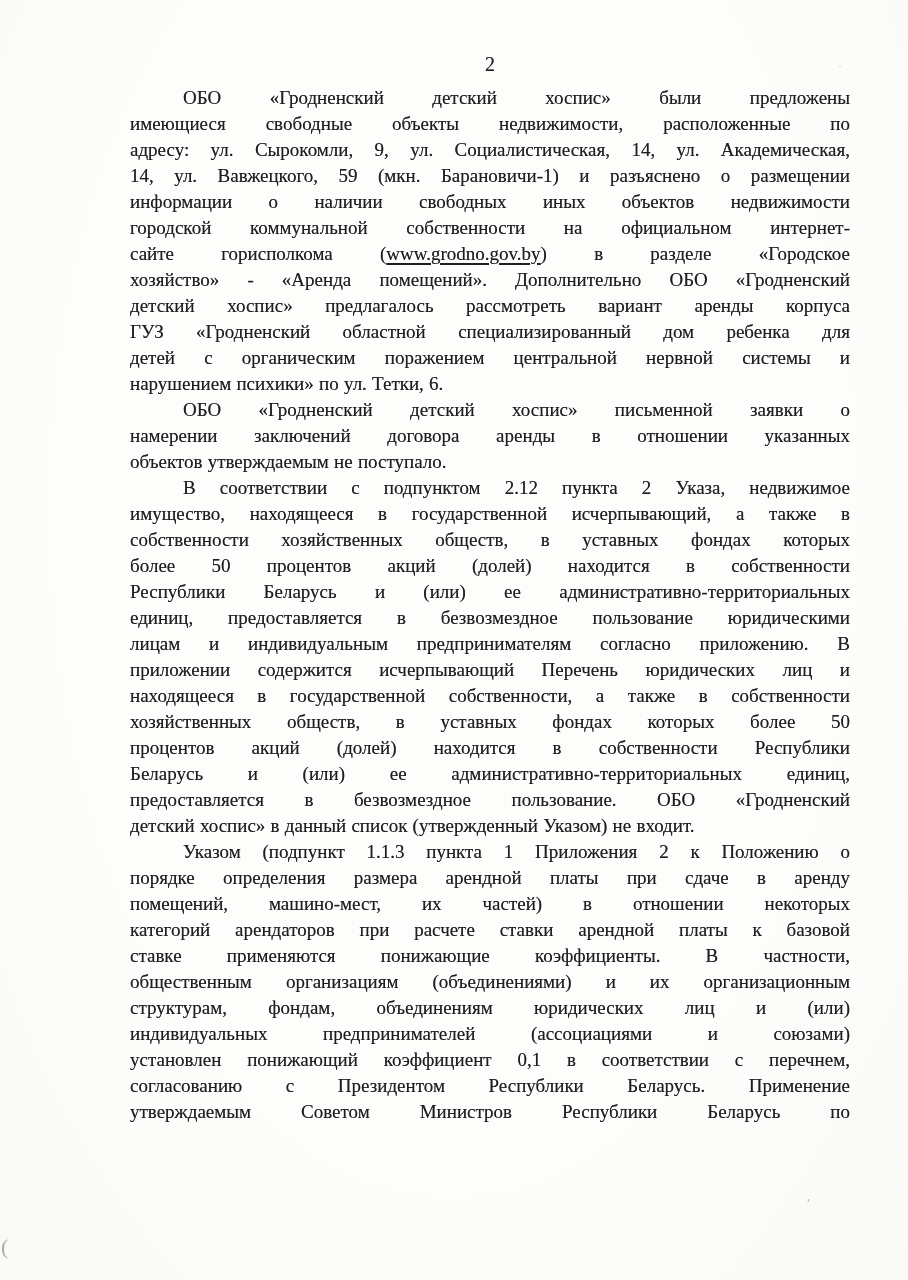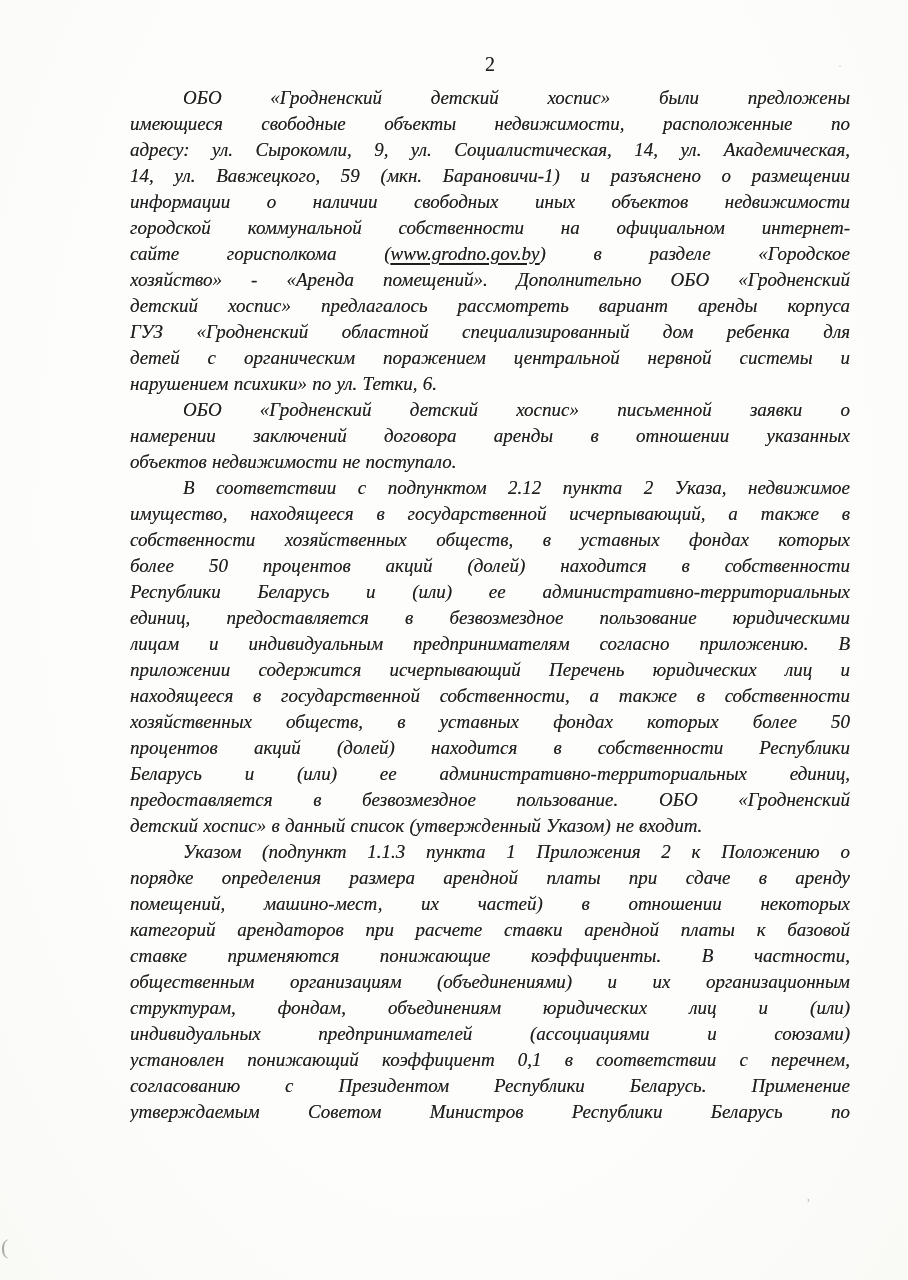--- a/index.html
+++ b/index.html
@@ -29,21 +29,20 @@
     text-align: center;
     font-size: 20px;
     line-height: 26px;
     text-shadow: 0 0 0.6px rgba(30,30,30,0.55);
   }
   .content {
     position: absolute;
     top: 85px;
     left: 130px;
     width: 720px;
-    font-style: italic;
   }
   .paragraph {
     margin: 0;
   }
   .line {
     font-size: 19px;
     line-height: 26px;
     height: 26px;
     overflow: hidden;
     text-align: justify;
@@ -91,21 +90,21 @@
         <div class="line">сайте горисполкома (<span class="u">www.grodno.gov.by</span>) в разделе «Городское</div>
         <div class="line">хозяйство» - «Аренда помещений». Дополнительно ОБО «Гродненский</div>
         <div class="line">детский хоспис» предлагалось рассмотреть вариант аренды корпуса</div>
         <div class="line">ГУЗ «Гродненский областной специализированный дом ребенка для</div>
         <div class="line">детей с органическим поражением центральной нервной системы и</div>
         <div class="line lastline">нарушением психики» по ул. Тетки, 6.</div>
       </div>
       <div class="paragraph">
         <div class="line first">ОБО «Гродненский детский хоспис» письменной заявки о</div>
         <div class="line">намерении заключений договора аренды в отношении указанных</div>
-        <div class="line lastline">объектов недвижимости не поступало.</div>
+        <div class="line lastline">объектов утверждаемым не поступало.</div>
       </div>
       <div class="paragraph">
         <div class="line first">В соответствии с подпунктом 2.12 пункта 2 Указа, недвижимое</div>
         <div class="line">имущество, находящееся в государственной исчерпывающий, а также в</div>
         <div class="line">собственности хозяйственных обществ, в уставных фондах которых</div>
         <div class="line">более 50 процентов акций (долей) находится в собственности</div>
         <div class="line">Республики Беларусь и (или) ее административно-территориальных</div>
         <div class="line">единиц, предоставляется в безвозмездное пользование юридическими</div>
         <div class="line">лицам и индивидуальным предпринимателям согласно приложению. В</div>
         <div class="line">приложении содержится исчерпывающий Перечень юридических лиц и</div>

